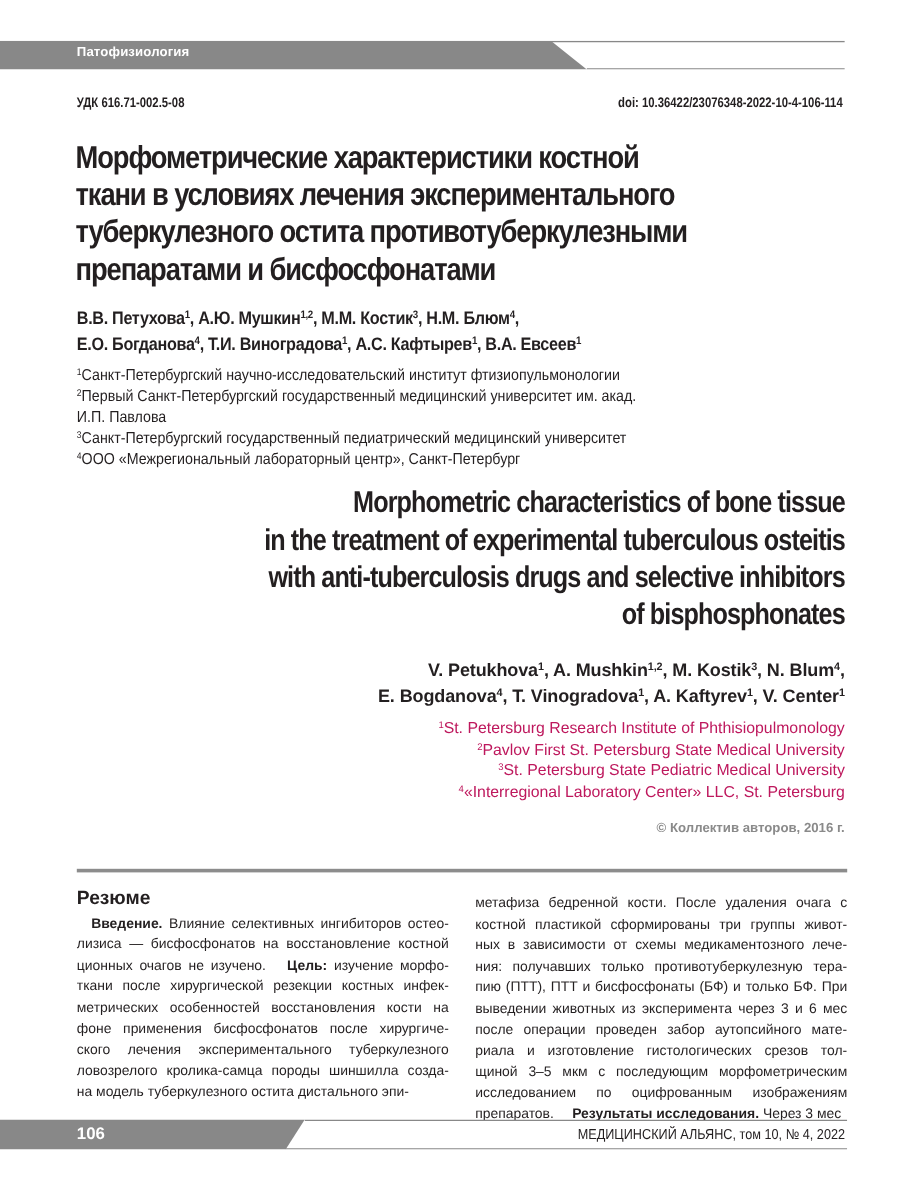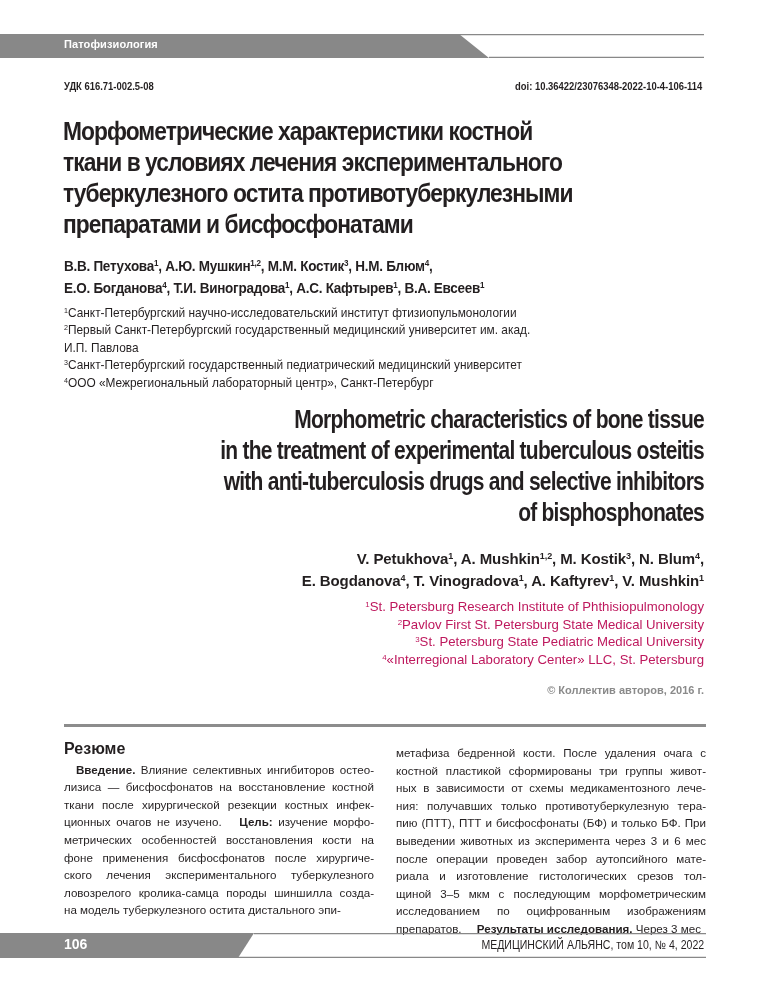--- a/index.html
+++ b/index.html
@@ -119,41 +119,41 @@
 
 <h2 class="abs title-en" style="margin:0">
   <span class="line">Morphometric characteristics of bone tissue</span>
   <span class="line">in the treatment of experimental tuberculous osteitis</span>
   <span class="line">with anti-tuberculosis drugs and selective inhibitors</span>
   <span class="line">of bisphosphonates</span>
 </h2>
 
 <div class="abs authors-en">
   <span class="line"><span>V. Petukhova</span><sup>1</sup>, <span>A. Mushkin</span><sup>1,2</sup>, <span>M. Kostik</span><sup>3</sup>, <span>N. Blum</span><sup>4</sup>,</span>
-  <span class="line"><span>E. Bogdanova</span><sup>4</sup>, <span>T. Vinogradova</span><sup>1</sup>, <span>A. Kaftyrev</span><sup>1</sup>, <span>V. Mushkin</span><sup>1</sup></span>
+  <span class="line"><span>E. Bogdanova</span><sup>4</sup>, <span>T. Vinogradova</span><sup>1</sup>, <span>A. Kaftyrev</span><sup>1</sup>, <span>V. Center</span><sup>1</sup></span>
 </div>
 
 <div class="abs affil-en">
     <span class="line"><sup>1</sup>St. Petersburg Research Institute of Phthisiopulmonology</span>
     <span class="line"><sup>2</sup>Pavlov First St. Petersburg State Medical University</span>
     <span class="line"><sup>3</sup>St. Petersburg State Pediatric Medical University</span>
     <span class="line"><sup>4</sup>«Interregional Laboratory Center» LLC, St. Petersburg</span>
   </div>
 
 <div class="abs copyright">© Коллектив авторов, 2016 г.</div>
 
 <div class="abs divider"></div>
 
 <div class="abs col col-left">
   <span class="resume-heading">Резюме</span>
   <div>
       <span class="line"><b>Введение.</b> Влияние селективных ингибиторов остео-</span>
       <span class="line">лизиса — бисфосфонатов на восстановление костной</span>
+      <span class="line">ционных очагов не изучено. <b>Цель:</b> изучение морфо-</span>
       <span class="line">ткани после хирургической резекции костных инфек-</span>
-      <span class="line">ционных очагов не изучено. <b>Цель:</b> изучение морфо-</span>
       <span class="line">метрических особенностей восстановления кости на</span>
       <span class="line">фоне применения бисфосфонатов после хирургиче-</span>
       <span class="line">ского лечения экспериментального туберкулезного</span>
       <span class="line">ловозрелого кролика-самца породы шиншилла созда-</span>
       <span class="line last">на модель туберкулезного остита дистального эпи-</span>
     </div>
 </div>
 <div class="abs col col-right">
   <div>
       <span class="line">метафиза бедренной кости. После удаления очага с</span>

